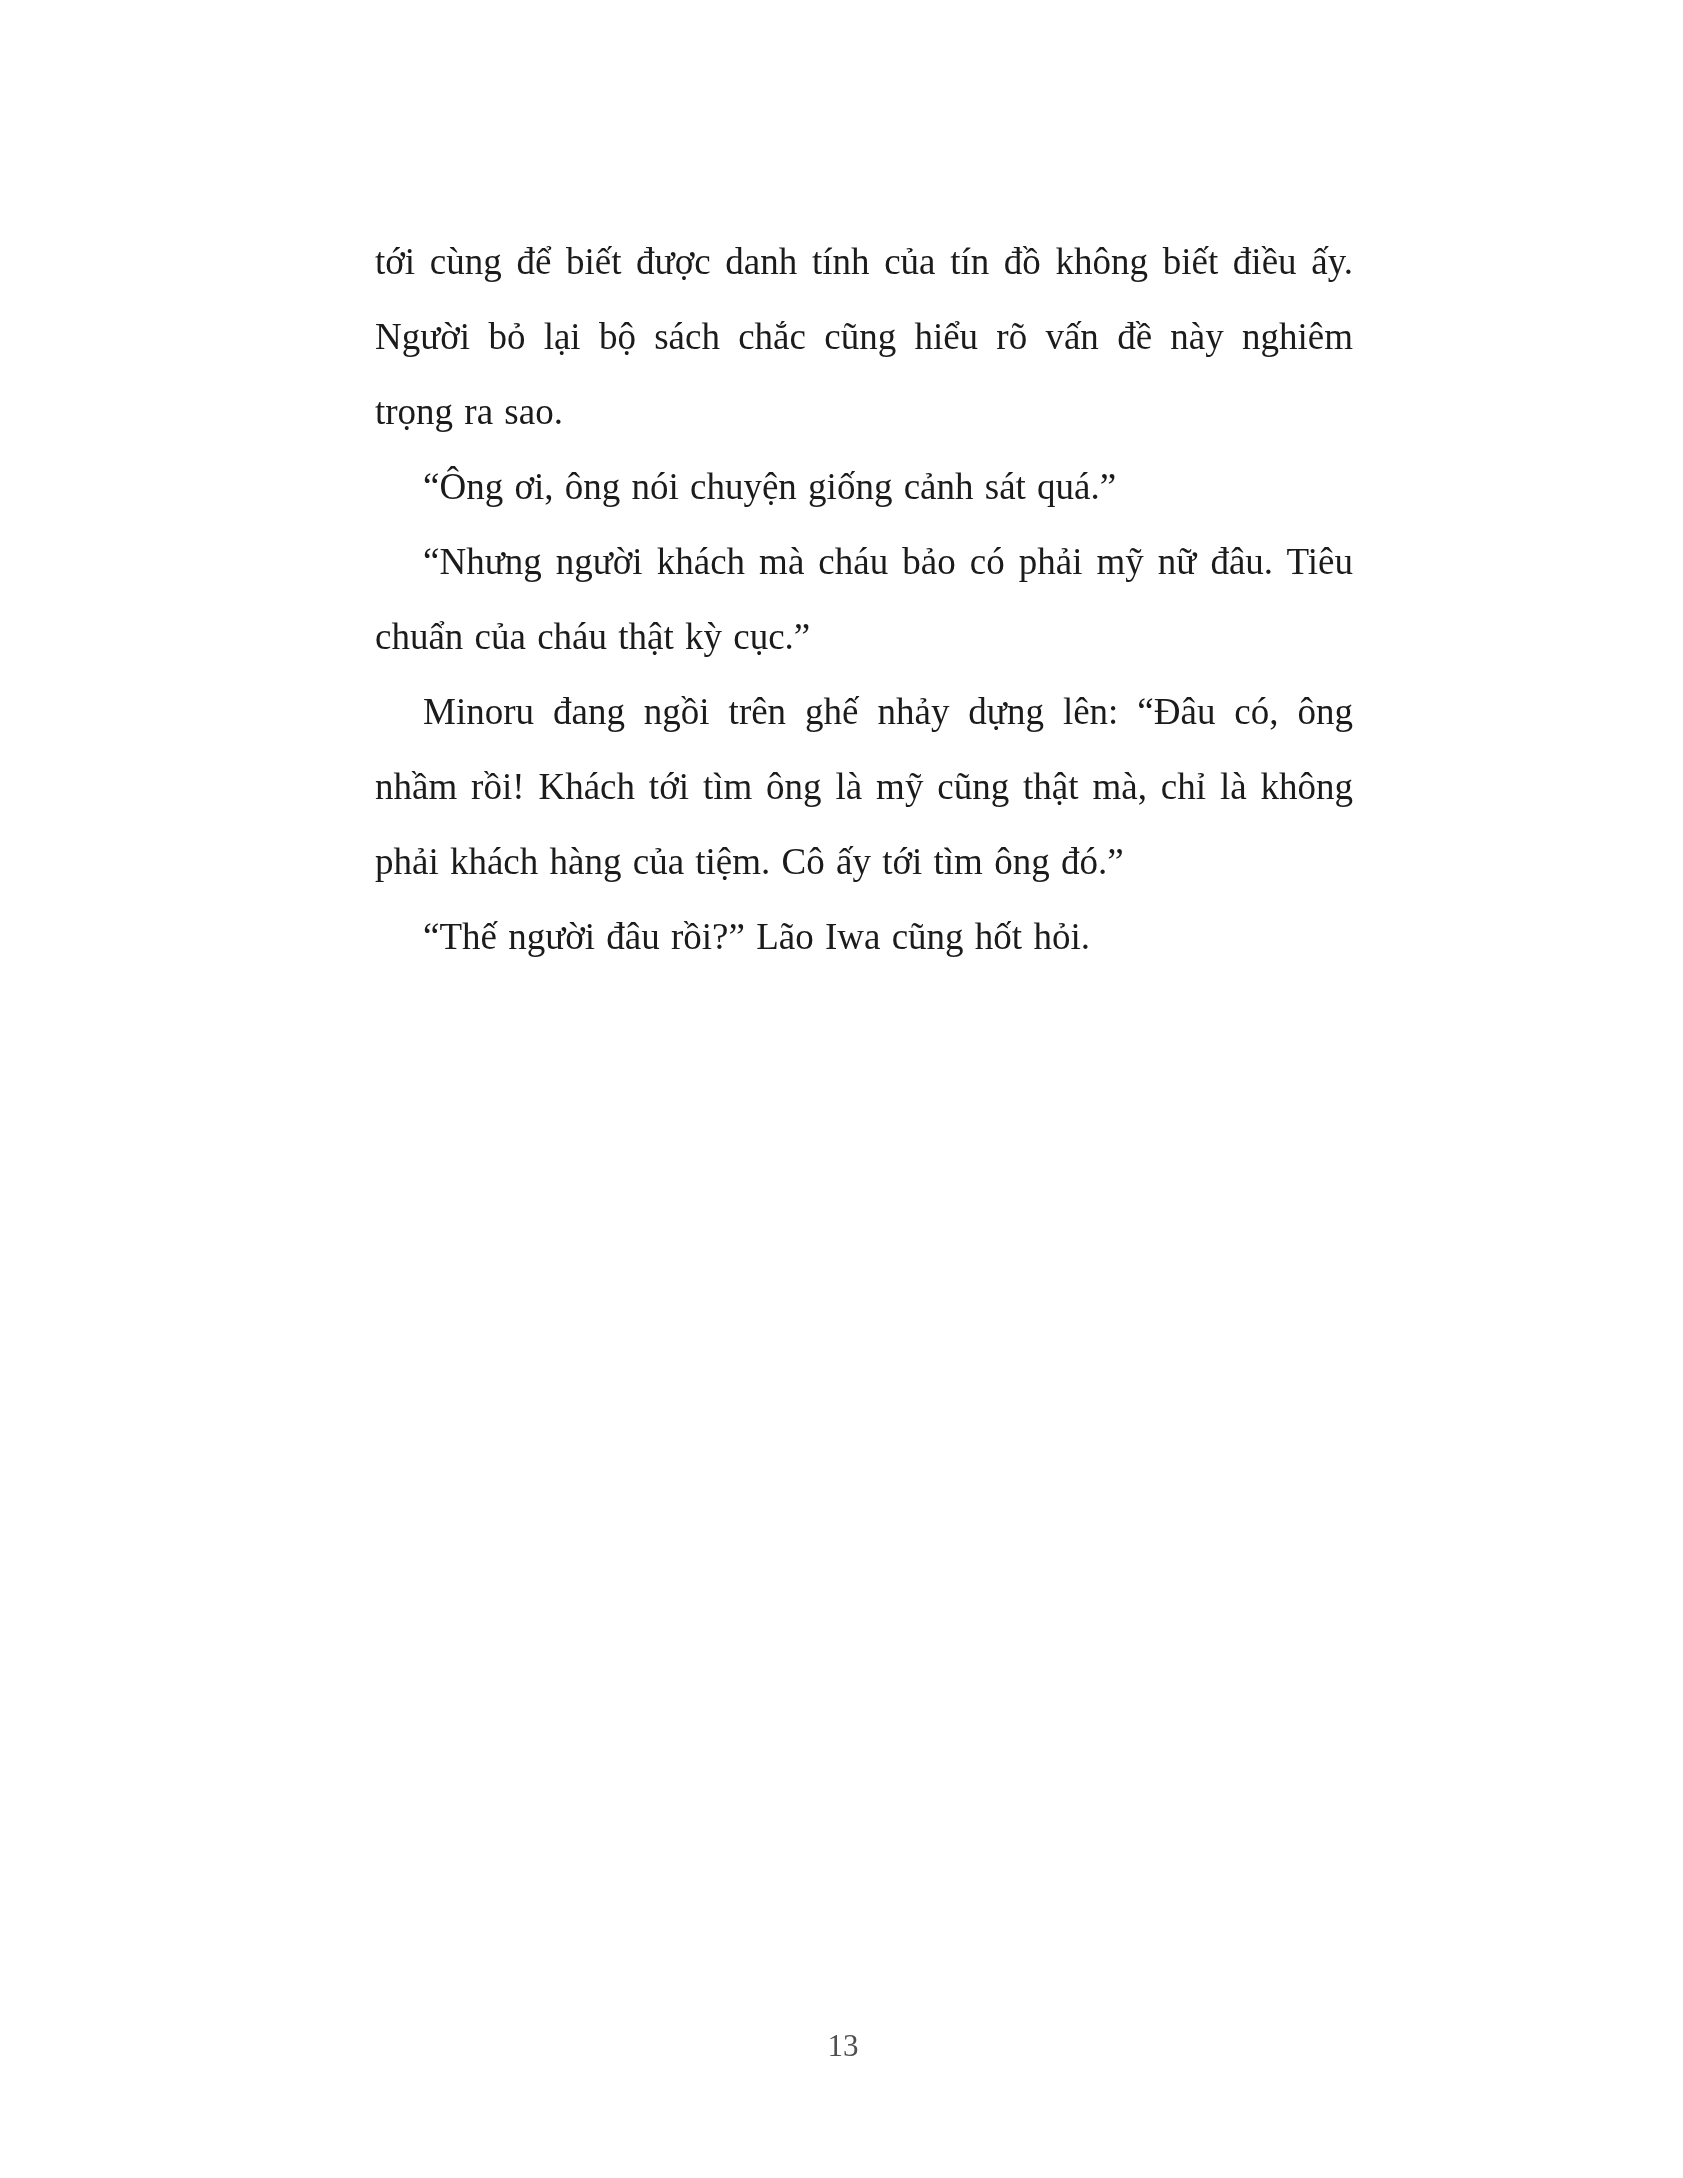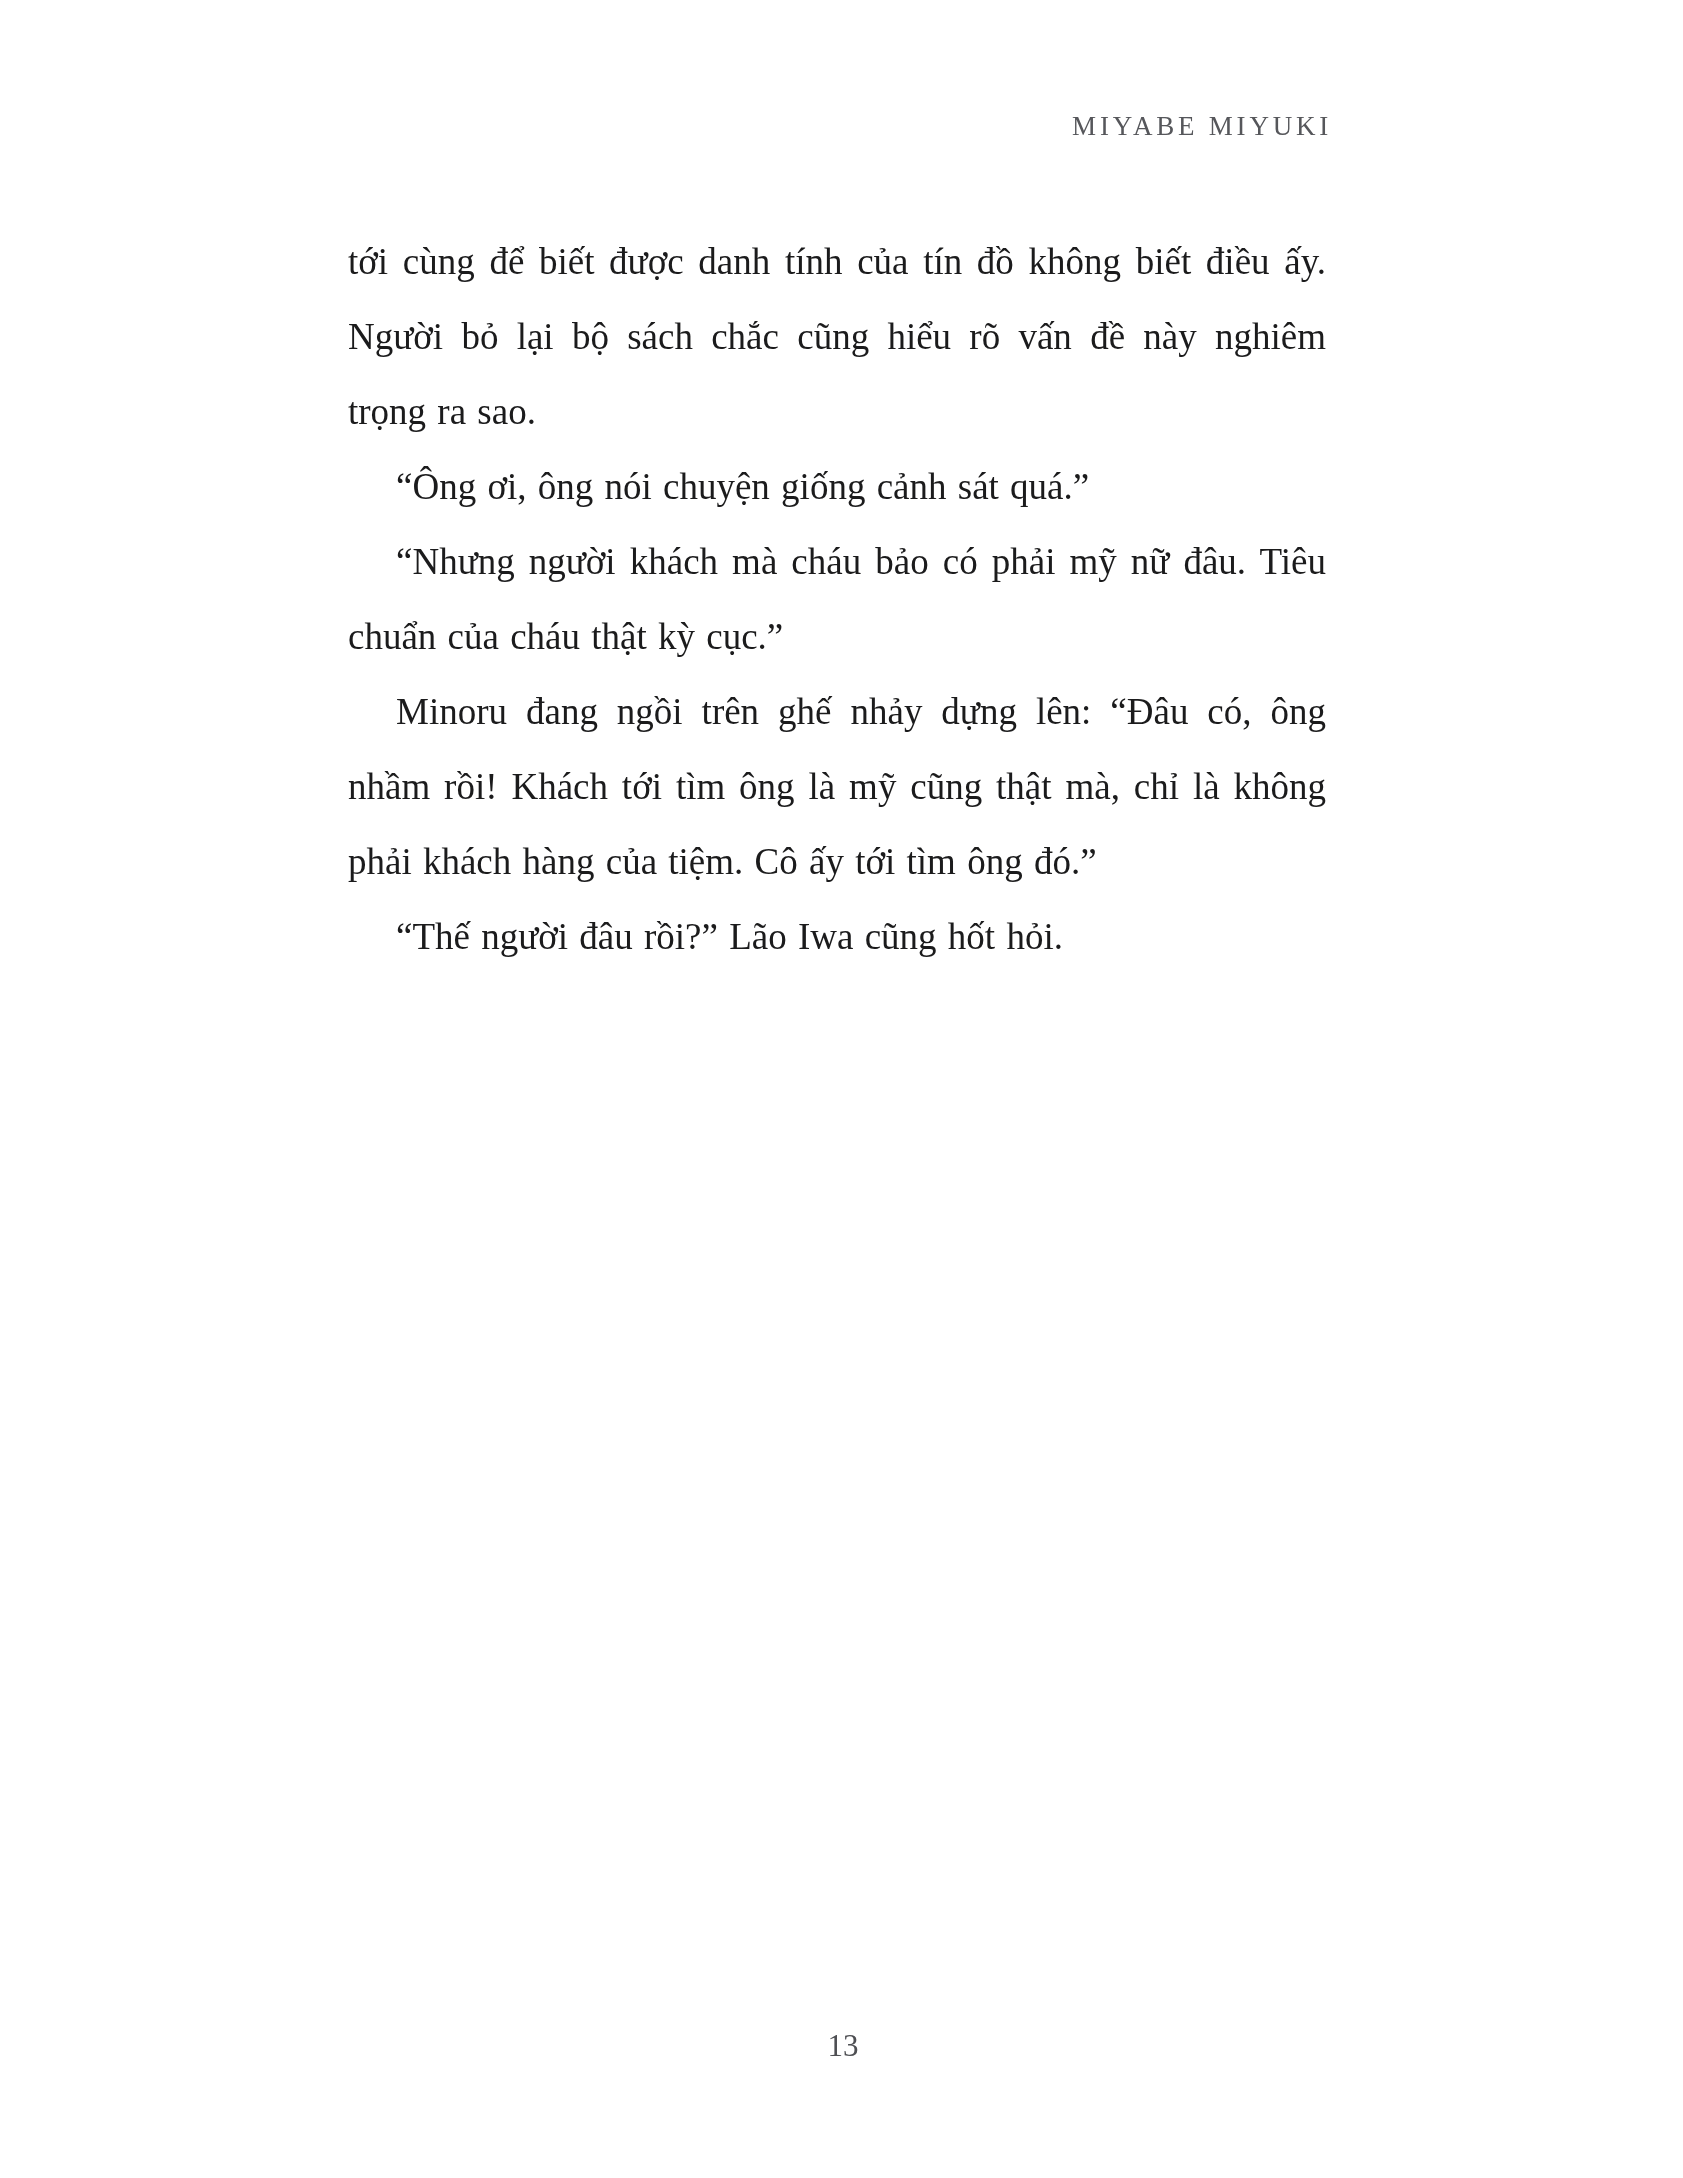--- a/index.html
+++ b/index.html
@@ -22,21 +22,21 @@
     width: 978px;
     text-align: right;
     font-size: 27px;
     letter-spacing: 0.14em;
     color: #56575b;
     font-weight: 400;
   }
   .body-text {
     position: absolute;
     top: 224px;
-    left: 348px;
+    left: 375px;
     width: 978px;
   }
   .body-text p {
     margin: 0;
     padding: 0;
     text-align: justify;
     font-size: 37px;
     line-height: 75px;
     color: #1b1b1c;
     word-spacing: 2px;
@@ -52,21 +52,20 @@
     text-align: center;
     font-size: 31px;
     color: #4e4f53;
   }
 </style>
 </head>
 <body>
 
 <div class="page">
 
-  <div class="running-header">MIYABE MIYUKI</div>
 
   <div class="body-text">
       <p>tới cùng để biết được danh tính của tín đồ không biết điều ấy. Người bỏ lại bộ sách chắc cũng hiểu rõ vấn đề này nghiêm trọng ra sao.</p>
       <p class="indent">“Ông ơi, ông nói chuyện giống cảnh sát quá.”</p>
       <p class="indent">“Nhưng người khách mà cháu bảo có phải mỹ nữ đâu. Tiêu chuẩn của cháu thật kỳ cục.”</p>
       <p class="indent">Minoru đang ngồi trên ghế nhảy dựng lên: “Đâu có, ông nhầm rồi! Khách tới tìm ông là mỹ cũng thật mà, chỉ là không phải khách hàng của tiệm. Cô ấy tới tìm ông đó.”</p>
       <p class="indent">“Thế người đâu rồi?” Lão Iwa cũng hốt hỏi.</p>
     </div>
 
   <div class="page-number">13</div>

